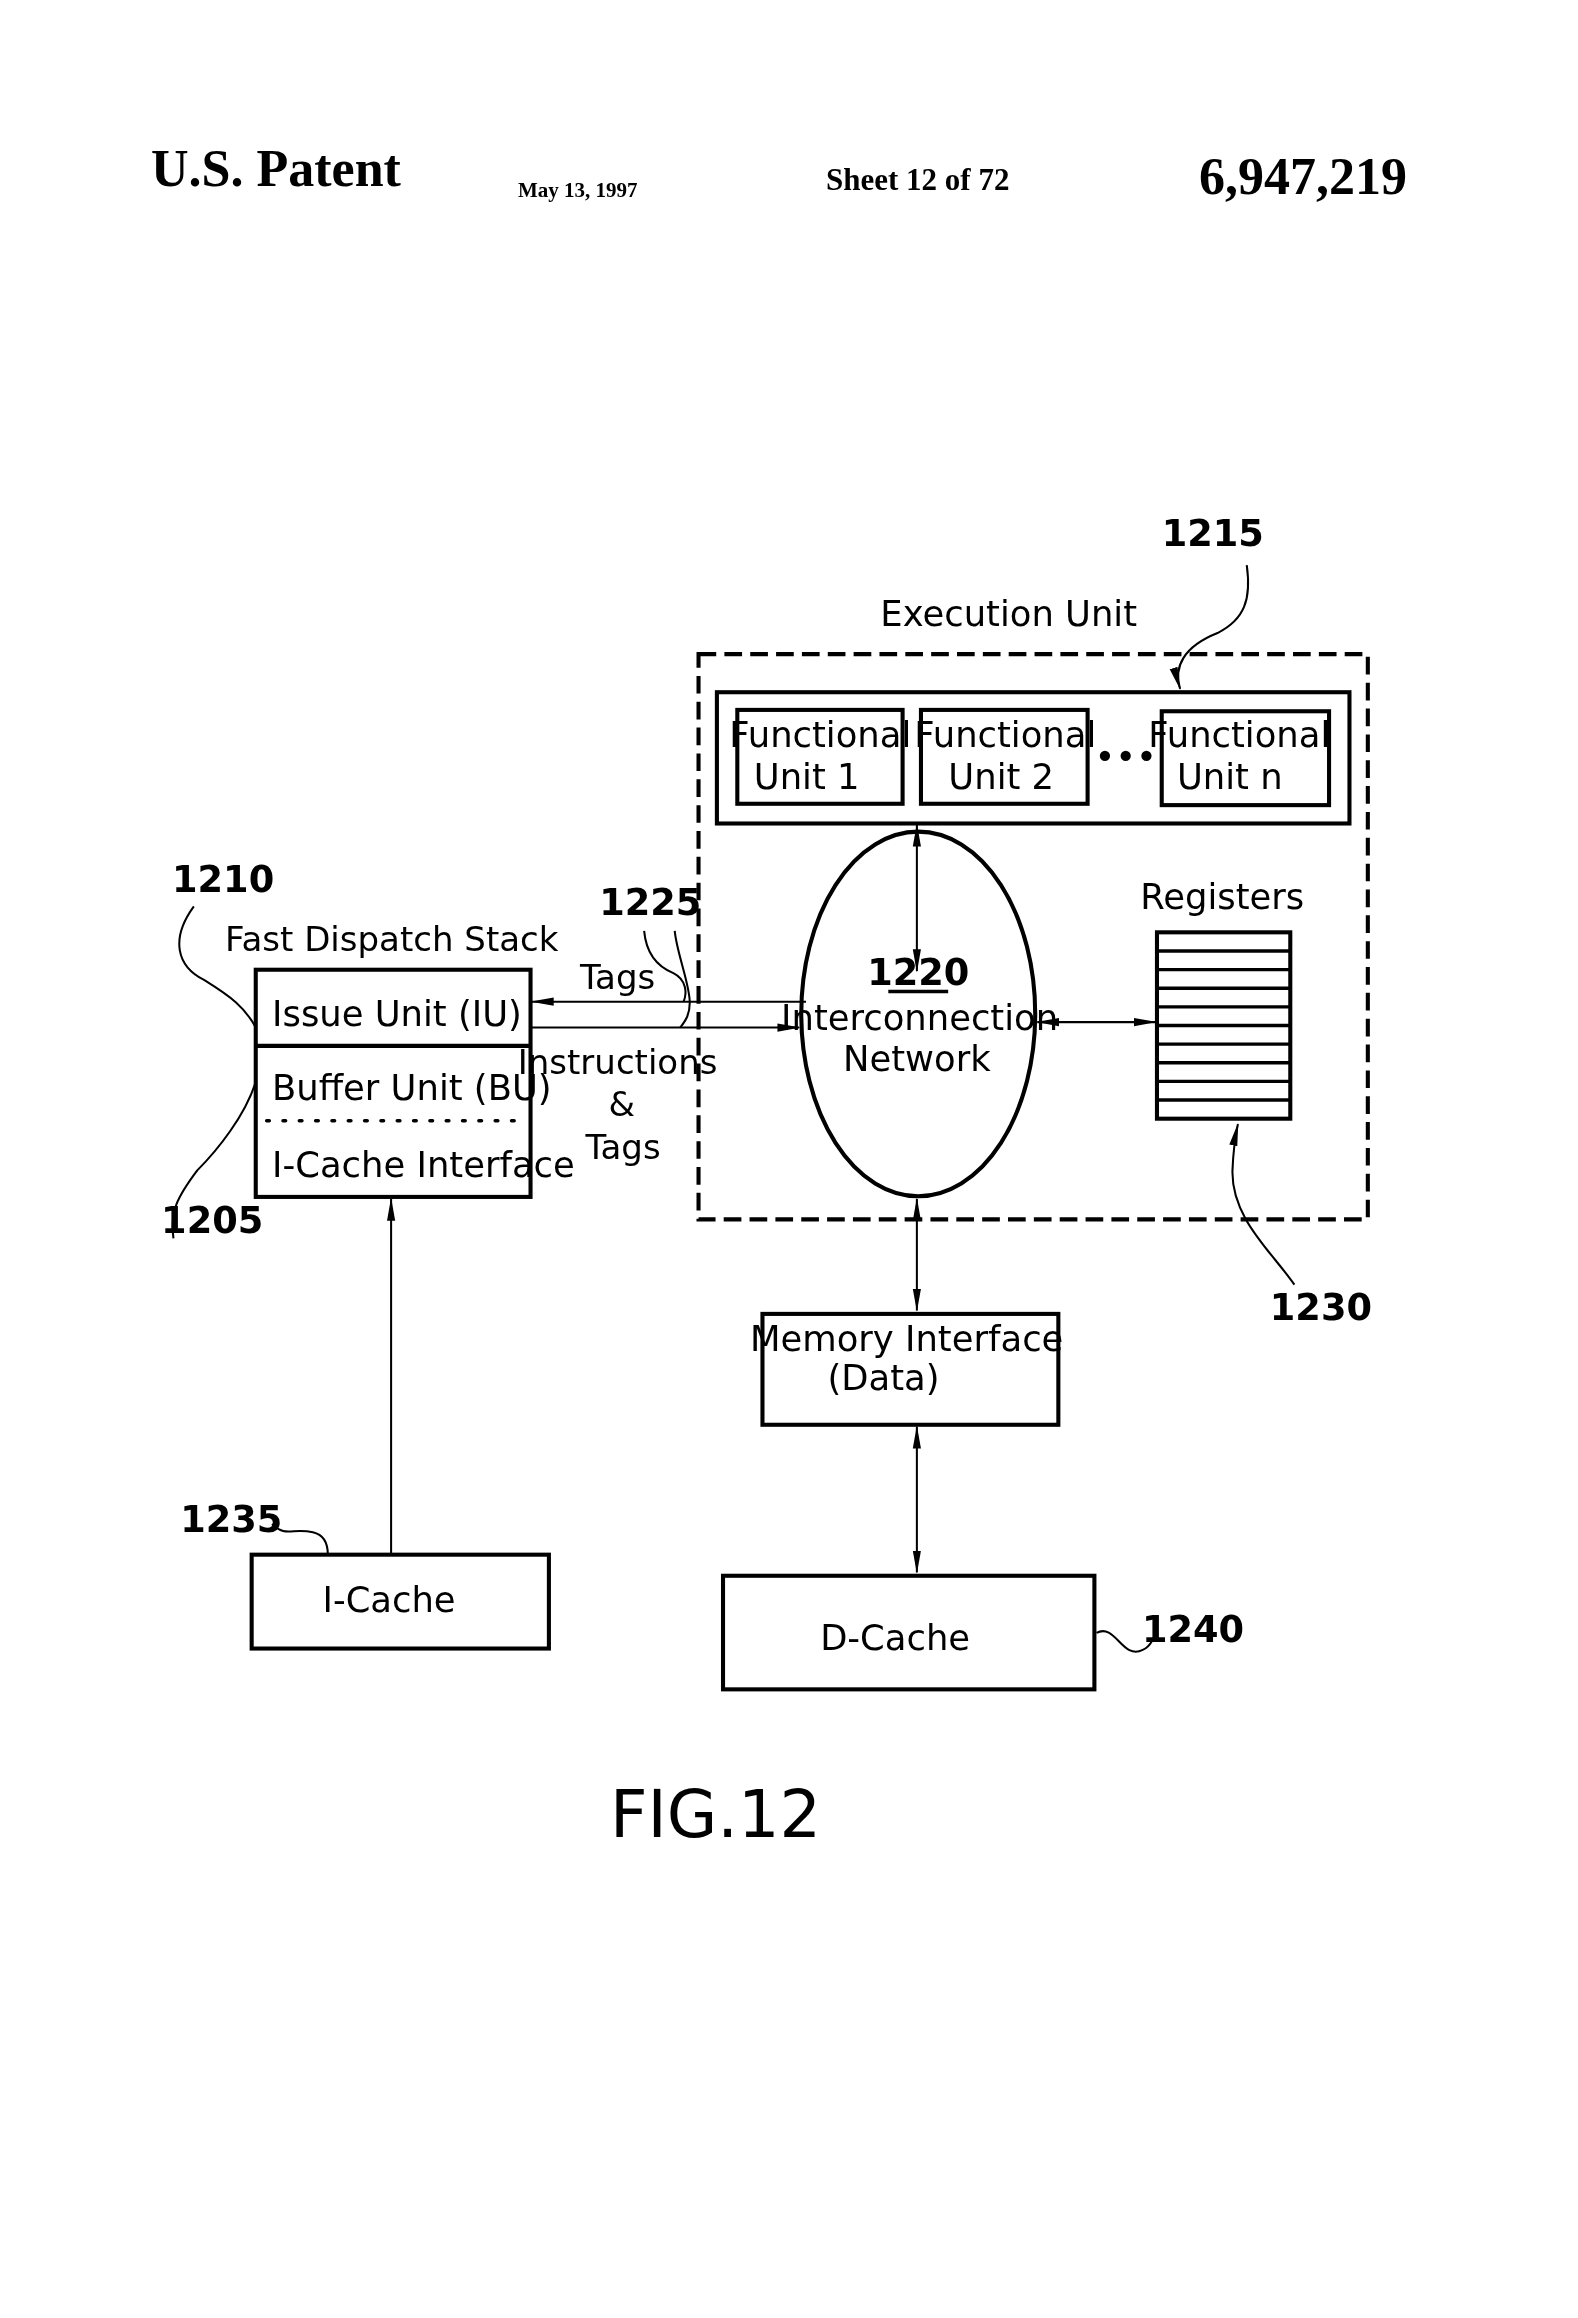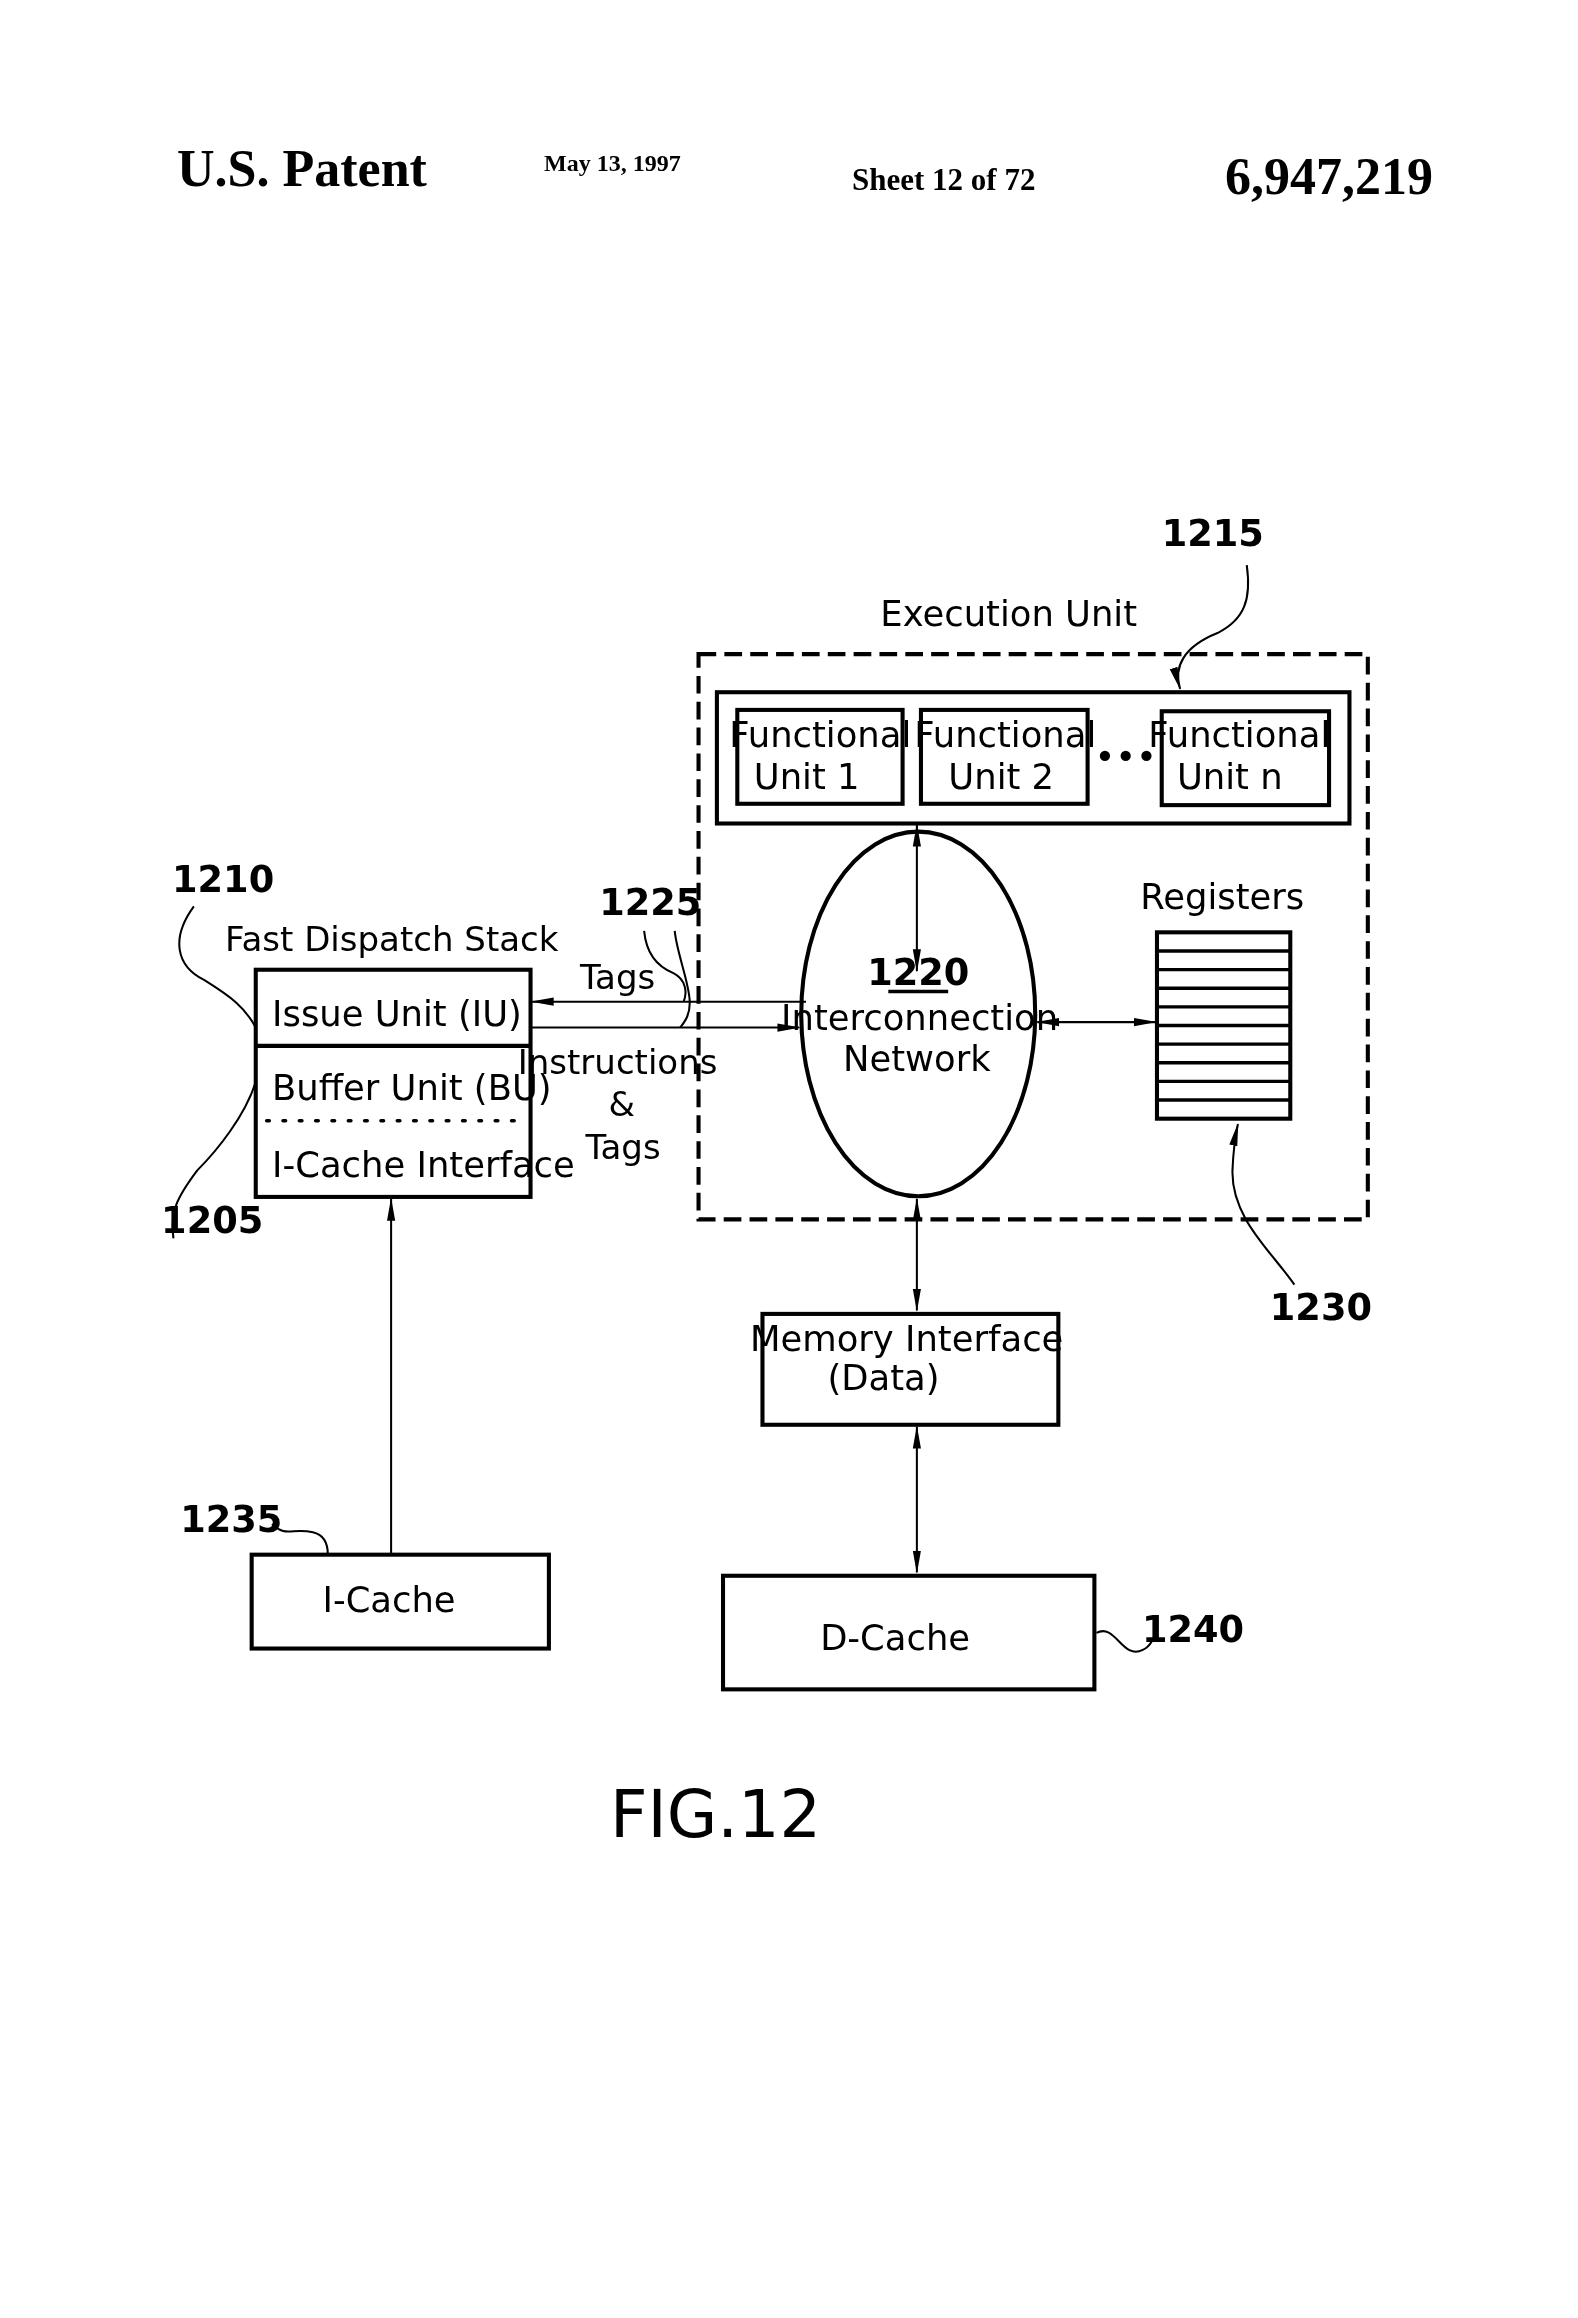--- a/index.html
+++ b/index.html
@@ -1,19 +1,19 @@
 <!DOCTYPE html>
 <html style="font-size:11px"><head>
 <meta charset="utf-8">
 <style>
   html, body { margin: 0; padding: 0; background: #ffffff; }
   body { width: 1578px; height: 2319px; position: relative; overflow: hidden; }
-  .hdr { position: absolute; font-family: "Liberation Serif", serif; font-weight: bold; color: #000; margin-left: 26px; }
+  .hdr { position: absolute; font-family: "Liberation Serif", serif; font-weight: bold; color: #000; }
   #hdr-left { left: 151px; top: 139px; font-size: 52px; }
-  #hdr-date { left: 518px; top: 150px; font-size: 24px; }
+  #hdr-date { left: 518px; top: 178px; font-size: 21px; }
   #hdr-sheet { left: 826px; top: 162px; font-size: 31px; }
   #hdr-num { left: 1199px; top: 147px; font-size: 52px; }
   svg { position: absolute; left: 0; top: 0; }
   .lbl { font-family: "DejaVu Sans", sans-serif; fill: #000; font-size: 52px; }
   .lbl-sm { font-family: "DejaVu Sans", sans-serif; fill: #000; font-size: 50px; }
   .ref { font-family: "DejaVu Sans", sans-serif; font-weight: bold; fill: #000; font-size: 54px; }
   .fig { font-family: "DejaVu Sans", sans-serif; fill: #000; font-size: 96px; }
   .box { fill: none; stroke: #000; stroke-width: 6; }
   .thin { fill: none; stroke: #000; stroke-width: 3; }
   .dash { fill: none; stroke: #000; stroke-width: 6; stroke-dasharray: 26 12; }

